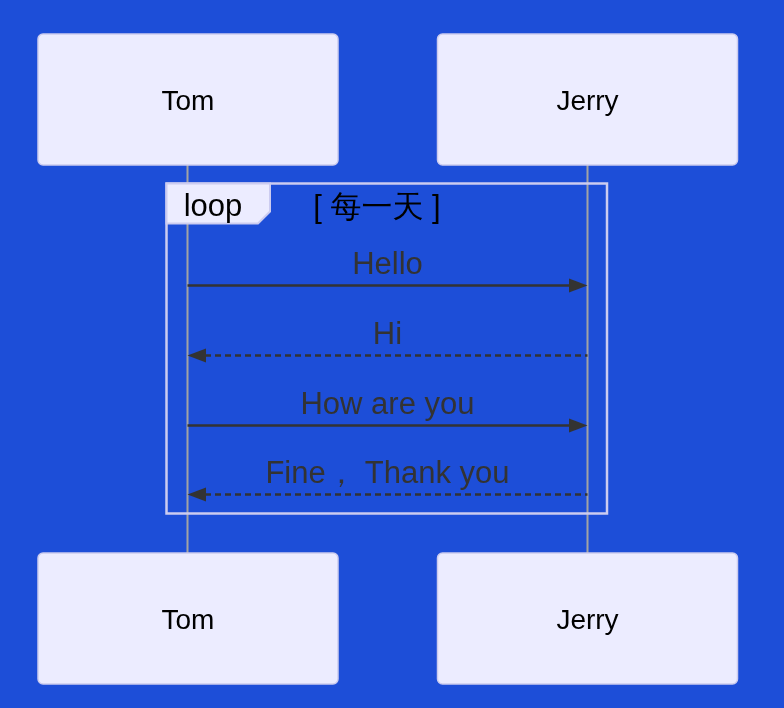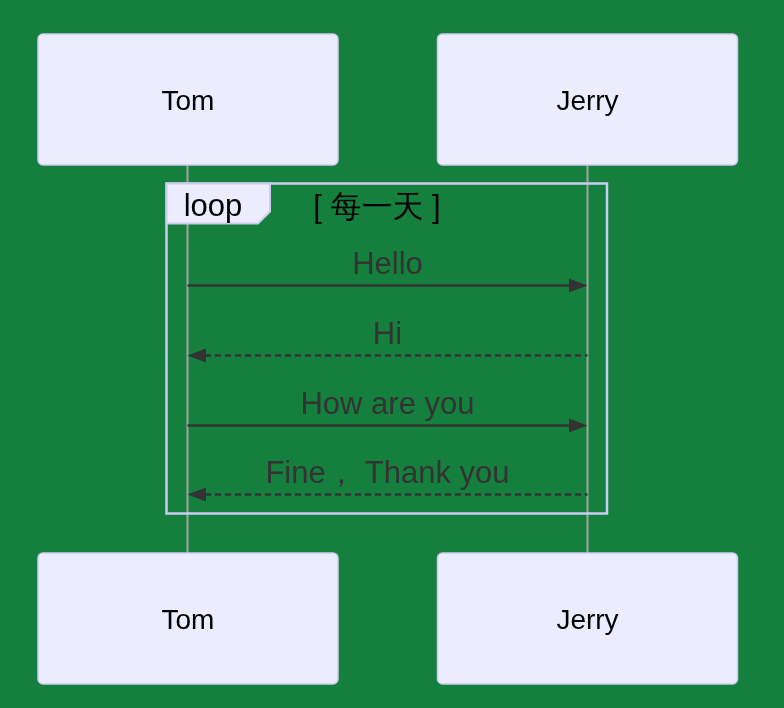--- a/index.html
+++ b/index.html
@@ -4,21 +4,21 @@
 <style>
   html, body {
     margin: 0;
     padding: 0;
     background: #ffffff;
   }
   .canvas {
     position: relative;
     width: 784px;
     height: 708px;
-    background: #15803d;
+    background: #1d4ed8;
     overflow: hidden;
   }
   svg {
     display: block;
   }
   .actor-box {
     fill: var(--actor-fill, #ECECFF);
     stroke: var(--actor-border, #CCCCEE);
     stroke-width: 1.5;
   }

